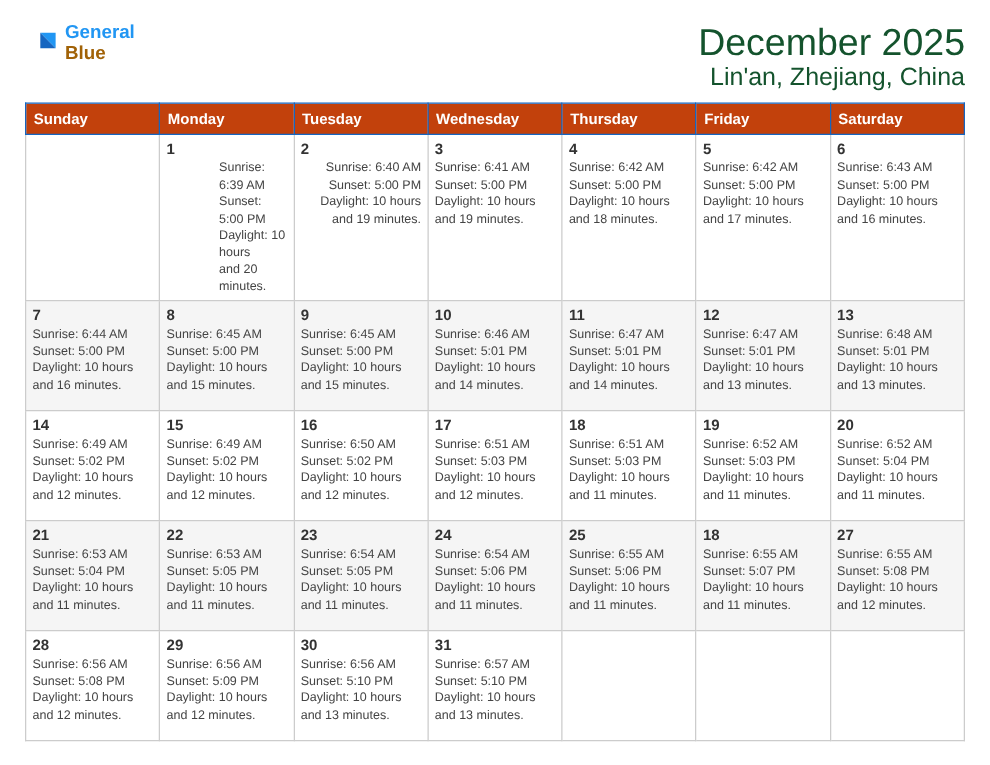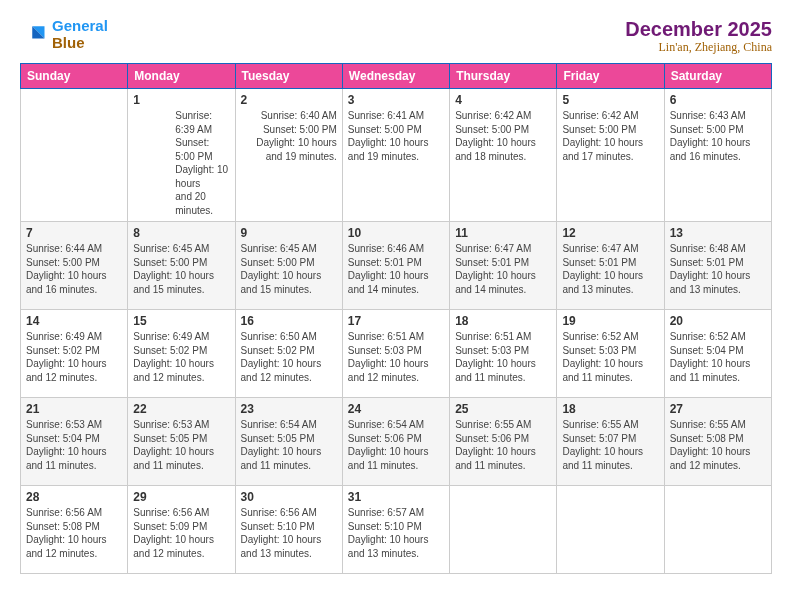--- a/index.html
+++ b/index.html
@@ -38,40 +38,39 @@
       color: #2196F3;
     }
     .logo-icon {
       width: 28px;
       height: 28px;
     }
     .title-block {
       text-align: right;
     }
     .main-title {
+      font-size: 30px;
+      font-weight: normal;
+      color: #14532d;
+      line-height: 1.1;
+    }
+    .subtitle {
       font-size: 20px;
-      font-weight: bold;
-      color: #701a75;
-      line-height: 1.1;
-    }
-    .subtitle {
-      font-size: 12px;
-      color: #a16207;
-      font-family: Liberation Serif, serif;
+      color: #14532d;
     }
     .calendar {
       flex: 1;
       border: 1px solid #ccc;
       border-collapse: collapse;
       width: 100%;
       table-layout: fixed;
       font-size: 10.5px;
     }
     .calendar thead tr th {
-      background-color: #ec4899;
+      background-color: #c2410c;
       color: #fff;
       text-align: left;
       padding: 5px 6px;
       font-size: 12px;
       font-weight: bold;
       border: 1px solid #1565C0;
     }
     .calendar tbody tr td {
       border: 1px solid #ccc;
       vertical-align: top;

